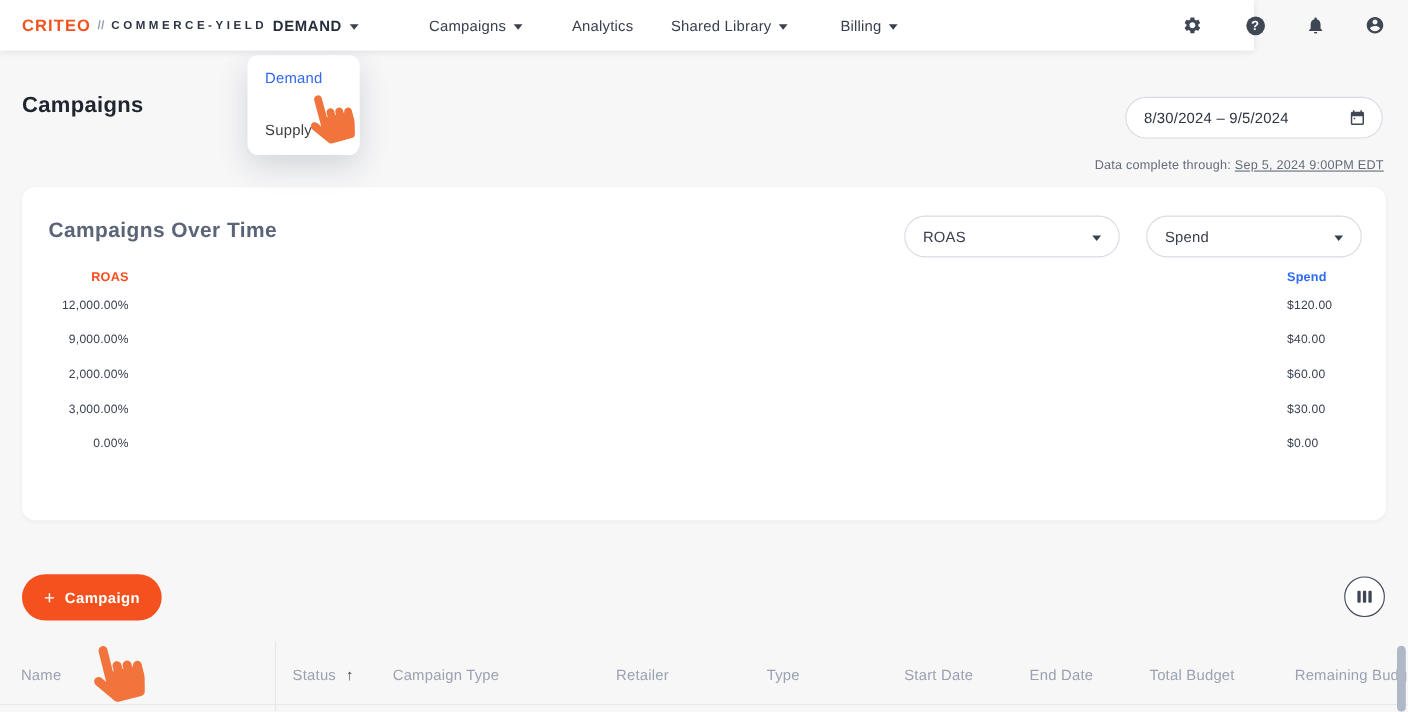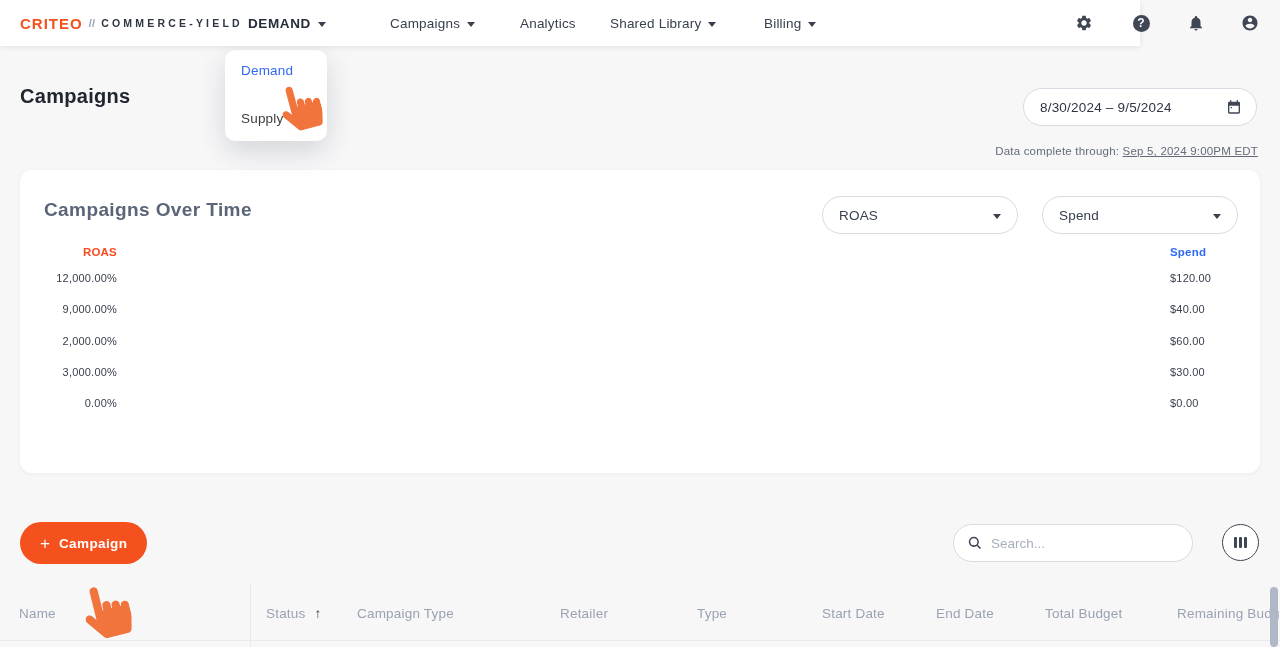--- a/index.html
+++ b/index.html
@@ -203,27 +203,20 @@
 
   <button class="new-btn">
     <span class="plus">+</span>
     <span class="lbl">Campaign</span>
   </button>
   <svg class="hand" style="left:84px;top:584px;width:46px;height:54px;transform:rotate(-14deg);" viewBox="0 0 448 512">
     <path fill="#f0743b" d="M448 240v96c0 3.084-.356 6.159-1.063 9.162l-32 136C410.686 499.23 394.562 512 376 512H168a40.004 40.004 0 0 1-32.35-16.473l-127.997-176c-12.993-17.866-9.043-42.883 8.822-55.876 17.867-12.994 42.884-9.043 55.877 8.823L104 315.992V40c0-22.091 17.909-40 40-40s40 17.909 40 40v200h8v-40c0-22.091 17.909-40 40-40s40 17.909 40 40v40h8v-24c0-22.091 17.909-40 40-40s40 17.909 40 40v24h8c0-22.091 17.909-40 40-40s40 17.909 40 40z"></path>
   </svg>
 
 
-  <div class="search-pill">
-    <svg viewBox="0 0 18 18">
-      <circle cx="7.5" cy="7.5" r="5.5"></circle>
-        <line x1="11.8" y1="11.8" x2="16" y2="16"></line>
-    </svg>
-    <input type="text" placeholder="Search..." style="">
-  </div>
 
   <div class="col-btn">
     <span style="display:flex;gap:2px;">
         <i></i>
         <i></i>
         <i></i>
       </span>
   </div>
 
   <div class="thead">

